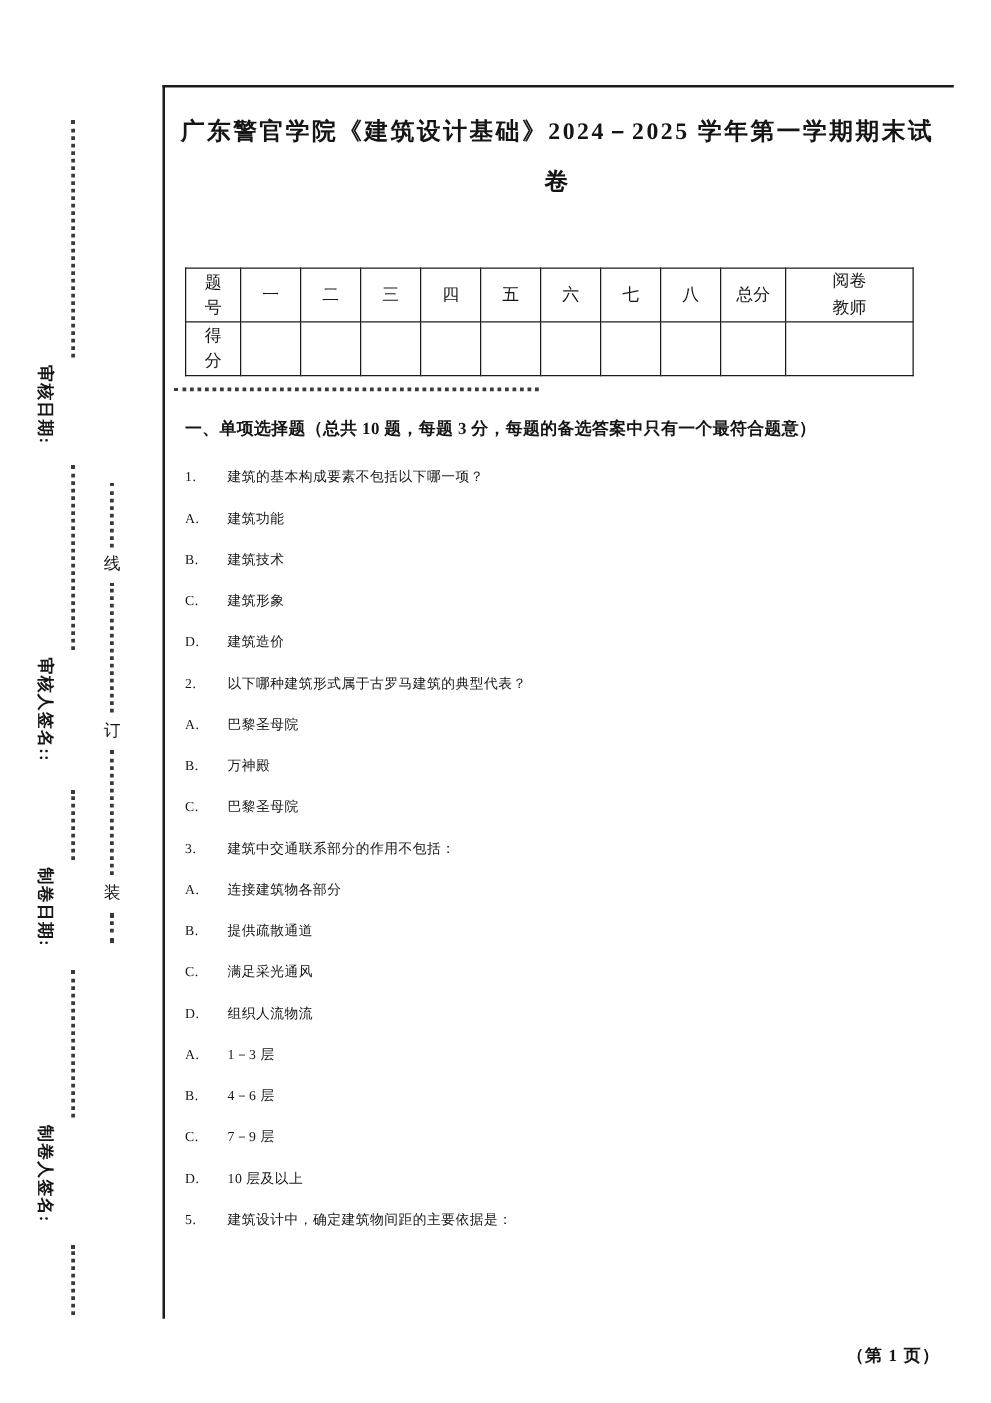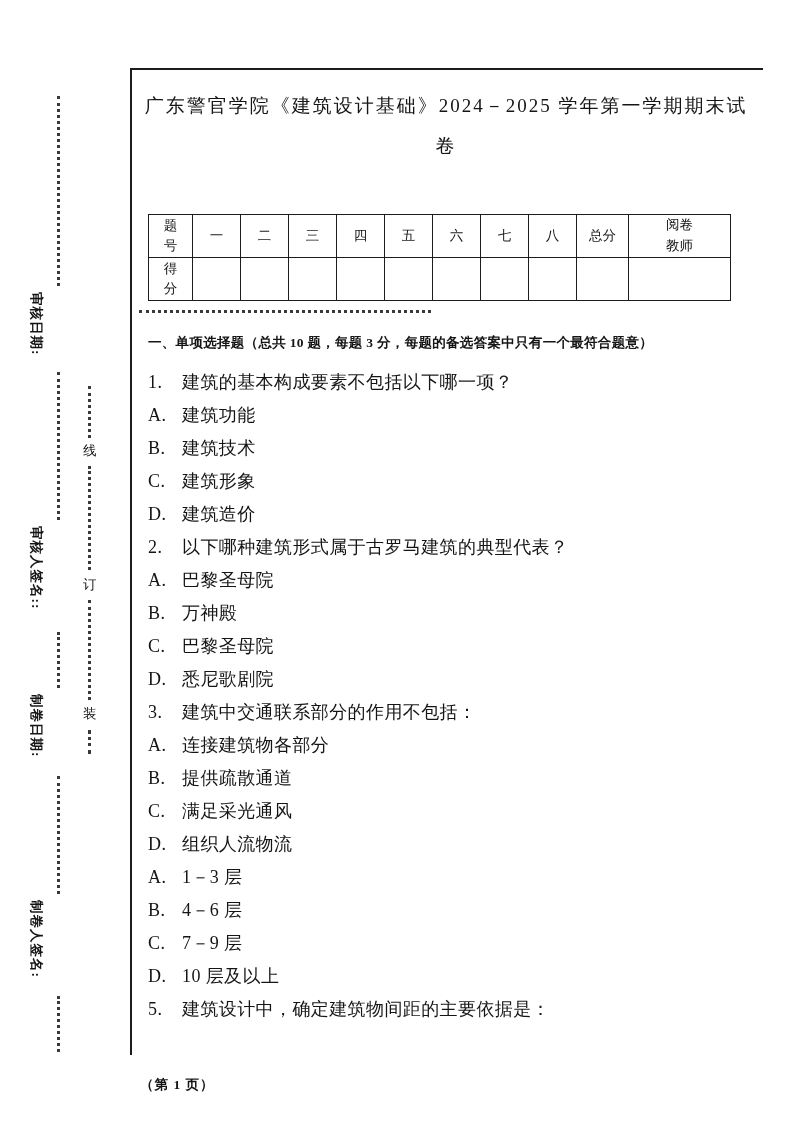--- a/index.html
+++ b/index.html
@@ -33,21 +33,21 @@
   .bchar { position: absolute; left: 83px; font-size: 13.5px; }
 
   
   .title {
     position: absolute;
     left: 140px;
     top: 86px;
     width: 612px;
     text-align: center;
     font-size: 19px;
-    font-weight: normal;
+    font-weight: bold;
     letter-spacing: 2px;
     line-height: 40px;
   }
 
   
   .form-row {
     position: absolute;
     left: 158px;
     top: 170px;
     width: 564px;
@@ -92,31 +92,31 @@
     left: 148px;
     top: 334px;
     width: 606px;
     font-size: 13.5px;
     font-weight: bold;
     letter-spacing: 0.3px;
     white-space: nowrap;
   }
 
   
-  .questions { position: absolute; left: 148px; top: 366px; width: 606px; font-size: 18px; letter-spacing: 0.4px; }
+  .questions { position: absolute; left: 148px; top: 366px; width: 606px; font-size: 11px; letter-spacing: 0.4px; }
   .qline { height: 33px; line-height: 33px; white-space: nowrap; }
   .qno { display: inline-block; width: 34px; }
 
   
   .footer {
     position: absolute;
     left: 140px;
     top: 1076px;
     width: 612px;
-    text-align: left;
+    text-align: right;
     font-size: 13.5px;
     font-weight: bold;
     letter-spacing: 1px;
   }
 </style>
 </head>
 <body>
 
 <div class="page">
 
@@ -219,23 +219,20 @@
     </div>
     <div class="qline">
       <span class="qno">A.</span><span>巴黎圣母院</span>
     </div>
     <div class="qline">
       <span class="qno">B.</span><span>万神殿</span>
     </div>
     <div class="qline">
       <span class="qno">C.</span><span>巴黎圣母院</span>
     </div>
-    <div class="qline">
-      <span class="qno">D.</span><span>悉尼歌剧院</span>
-    </div>
 
     <div class="qline">
       <span class="qno">3.</span><span>建筑中交通联系部分的作用不包括：</span>
     </div>
     <div class="qline">
       <span class="qno">A.</span><span>连接建筑物各部分</span>
     </div>
     <div class="qline">
       <span class="qno">B.</span><span>提供疏散通道</span>
     </div>

